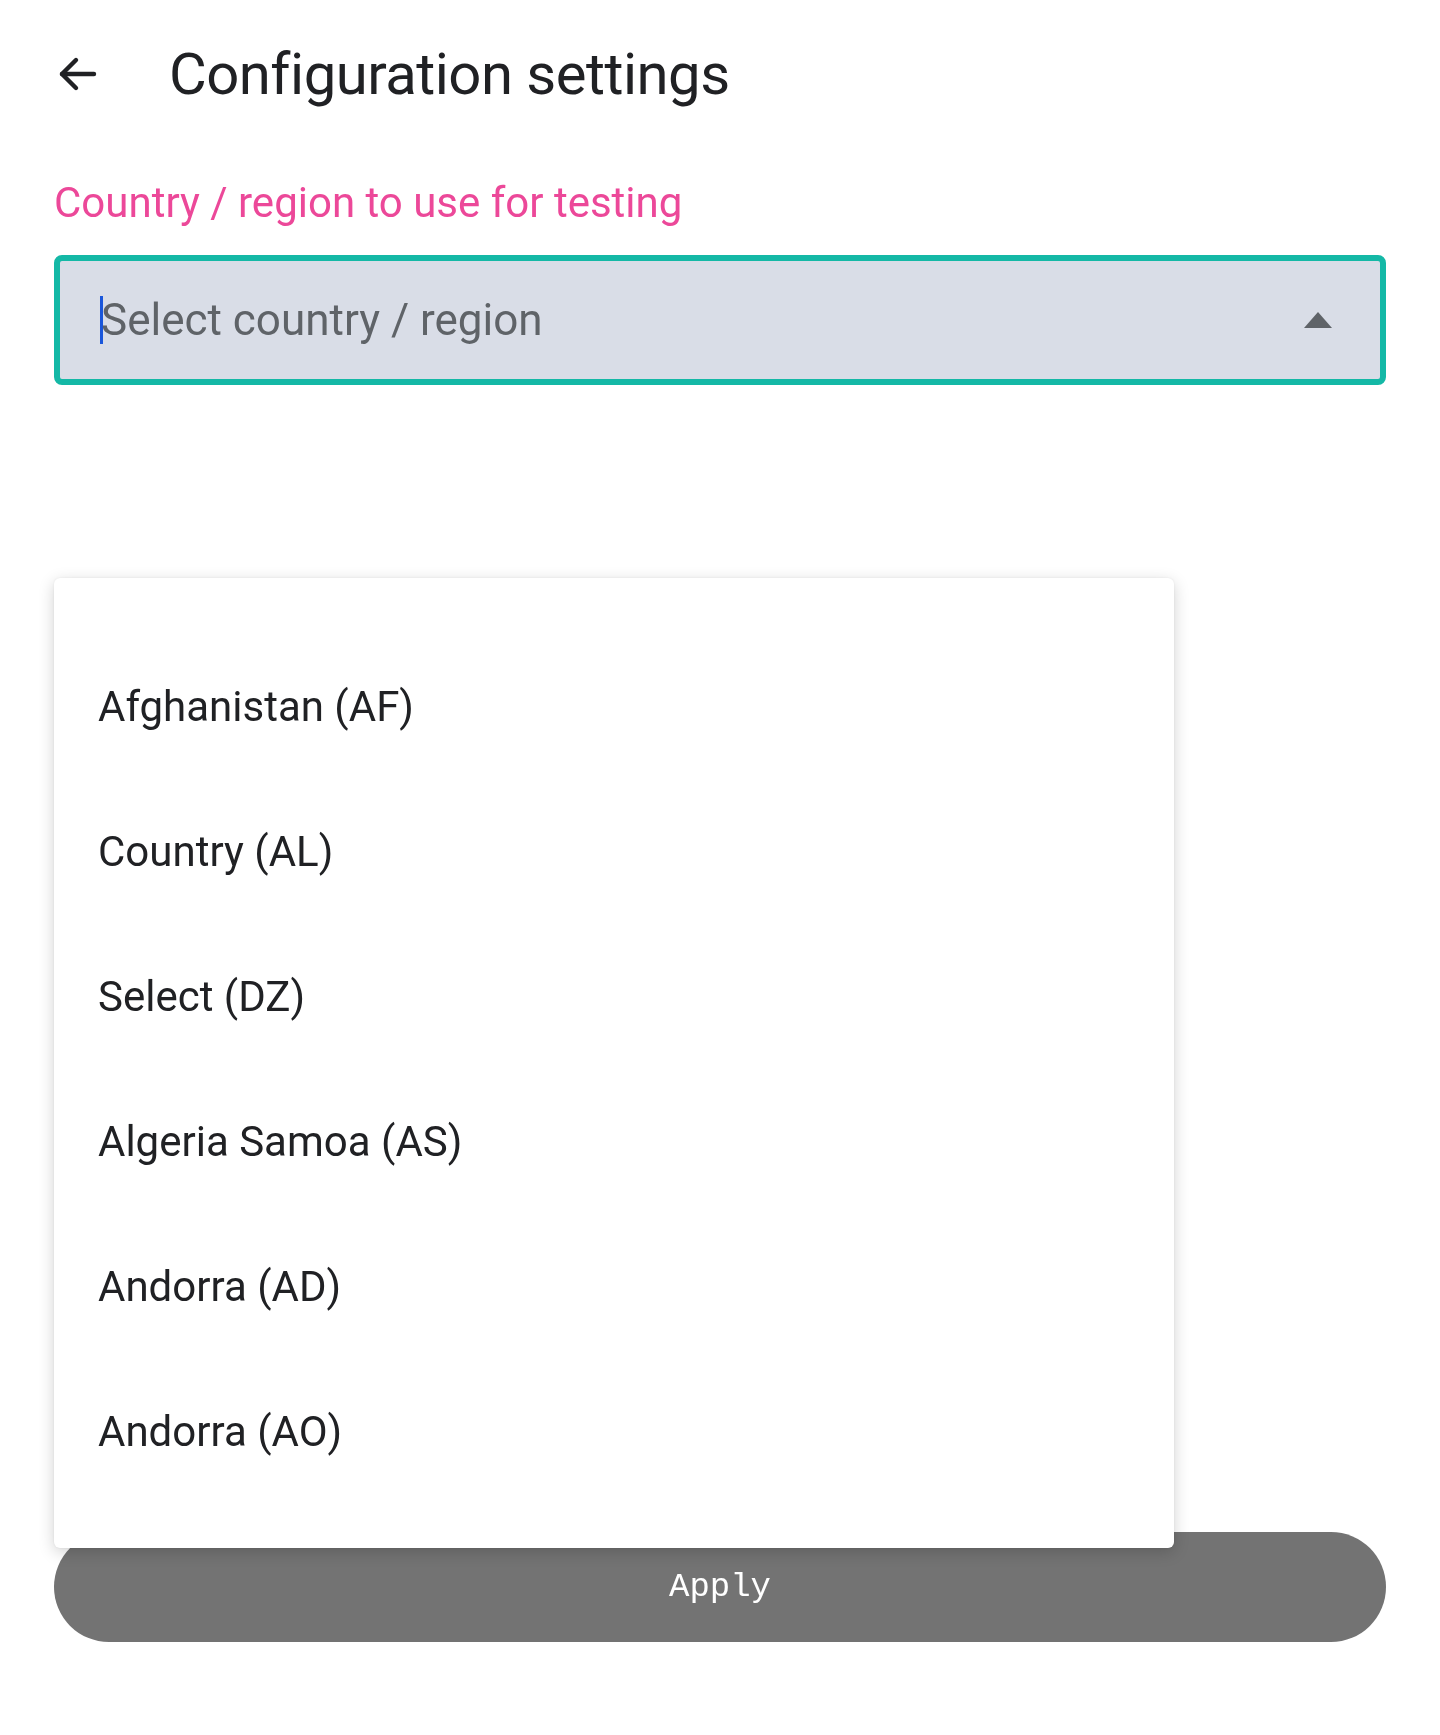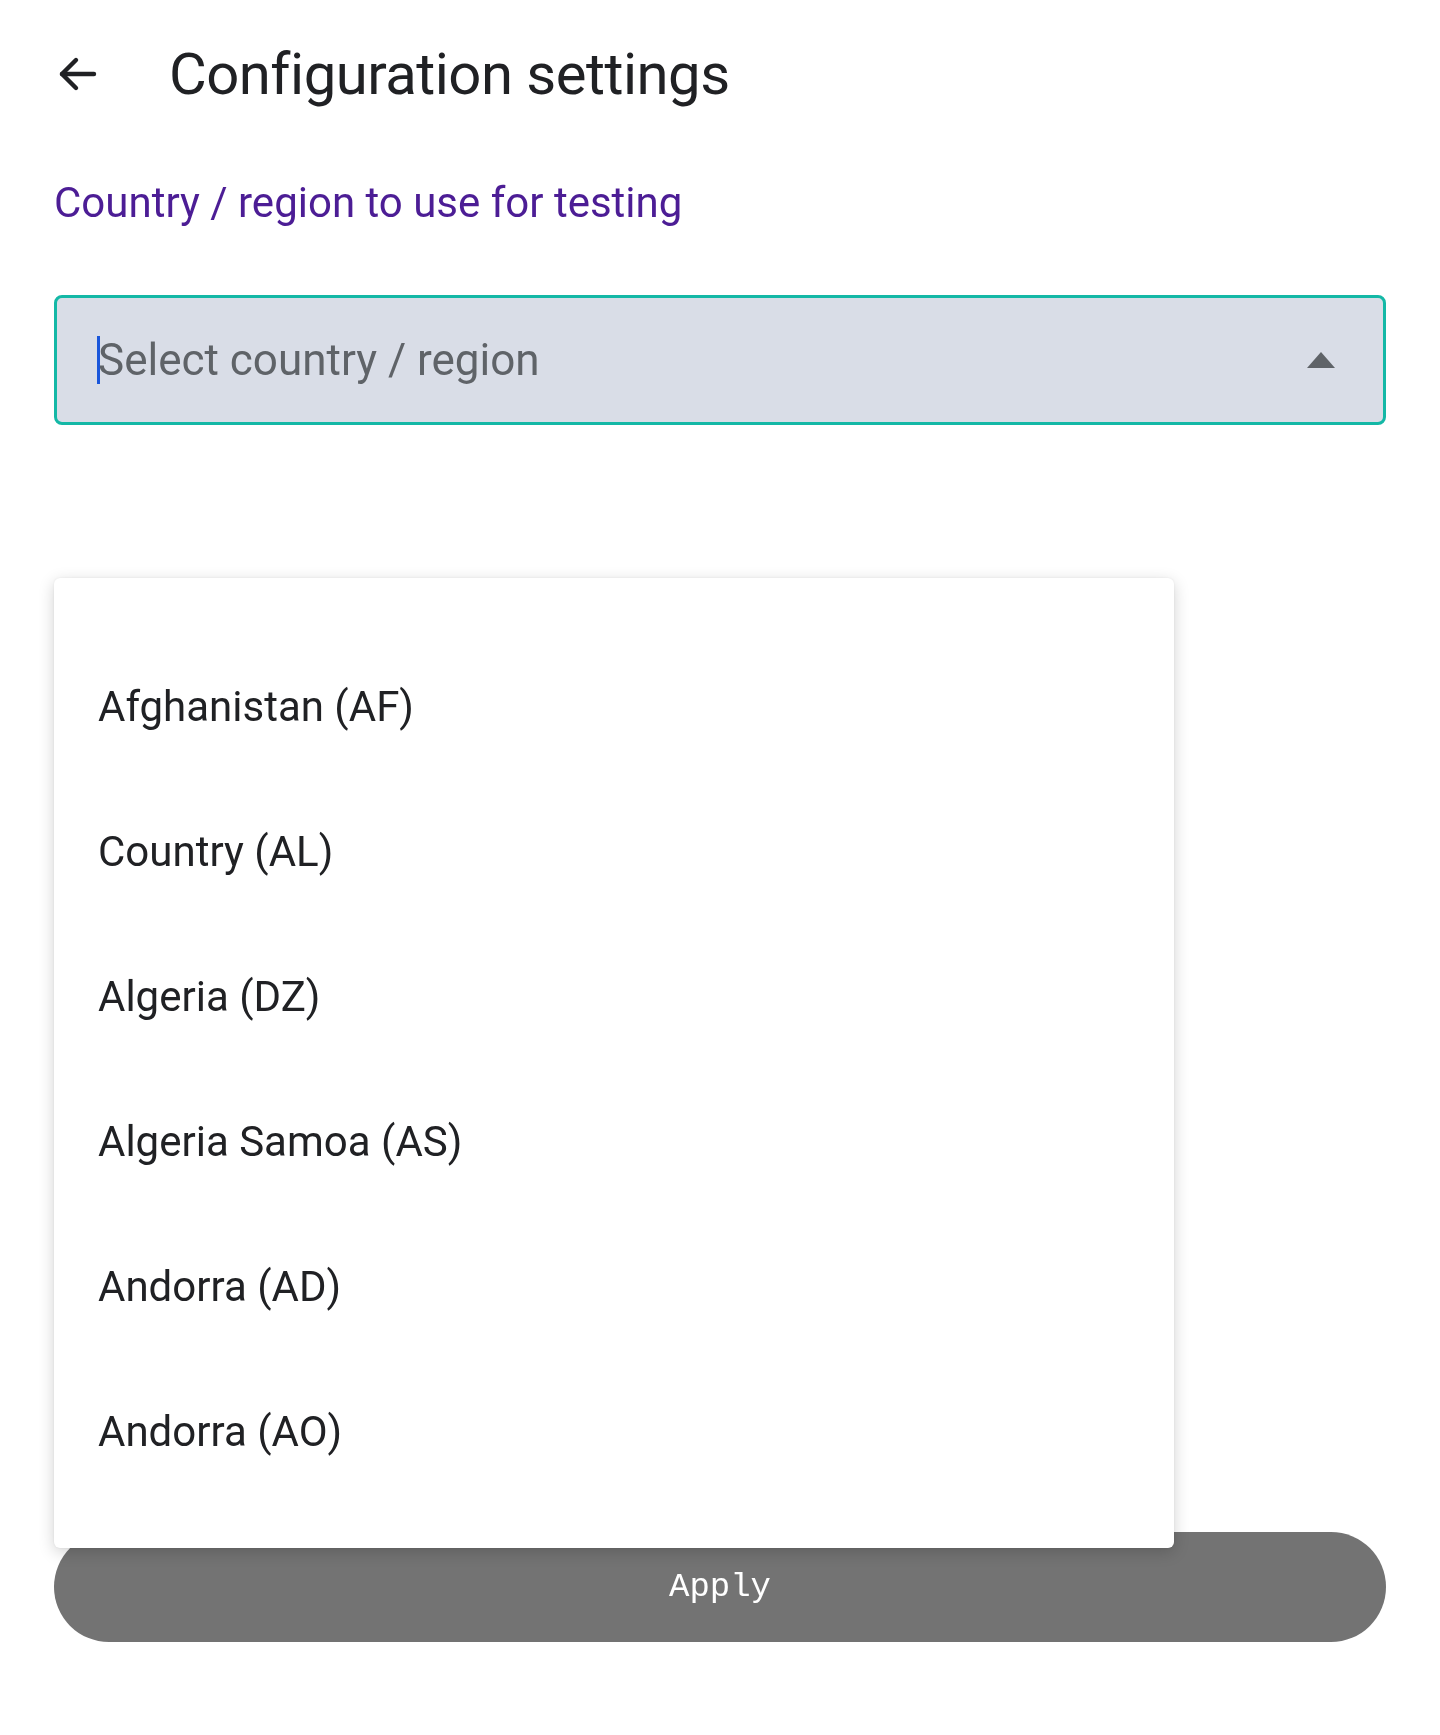--- a/index.html
+++ b/index.html
@@ -38,34 +38,34 @@
       font-weight: 400;
       color: #202124;
       letter-spacing: -0.5px;
     }
     .content {
       padding: 0 54px;
     }
     .field-label {
       font-size: 42px;
       font-weight: 400;
-      color: #4c1d95;
-      margin-bottom: 68px;
+      color: #ec4899;
+      margin-bottom: 28px;
       margin-top: 30px;
     }
     .select-container {
       position: relative;
       width: 100%;
       margin-bottom: 72px;
     }
     .select-box {
       width: 100%;
       height: 130px;
       background: #d9dde7;
-      border: 3px solid #14b8a6;
+      border: 6px solid #14b8a6;
       border-radius: 8px;
       display: flex;
       align-items: center;
       padding: 0 40px;
       cursor: pointer;
       position: relative;
     }
     .cursor-caret {
       width: 3px;
       height: 48px;
@@ -150,18 +150,18 @@
     </div>
   </div>
 </div>
 
 <button class="apply-button">Apply</button>
 
 <div class="dropdown-panel">
   <div class="dropdown-list">
     <div class="dropdown-item">Afghanistan (AF)</div>
     <div class="dropdown-item">Country (AL)</div>
-    <div class="dropdown-item">Algeria (DZ)</div>
+    <div class="dropdown-item">Select (DZ)</div>
     <div class="dropdown-item">Algeria Samoa (AS)</div>
     <div class="dropdown-item">Andorra (AD)</div>
     <div class="dropdown-item">Andorra (AO)</div>
   </div>
 </div>
 
 </body></html>

